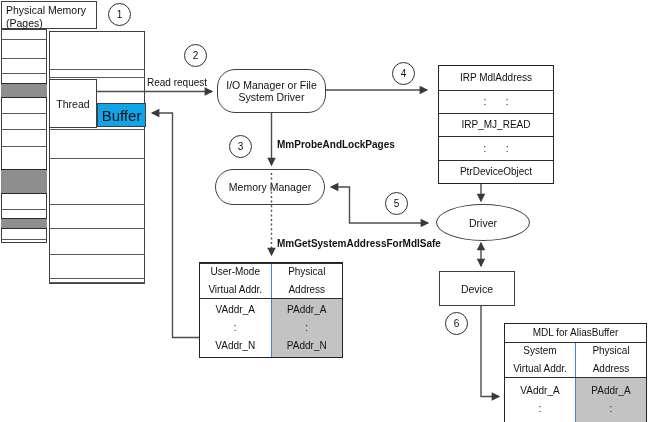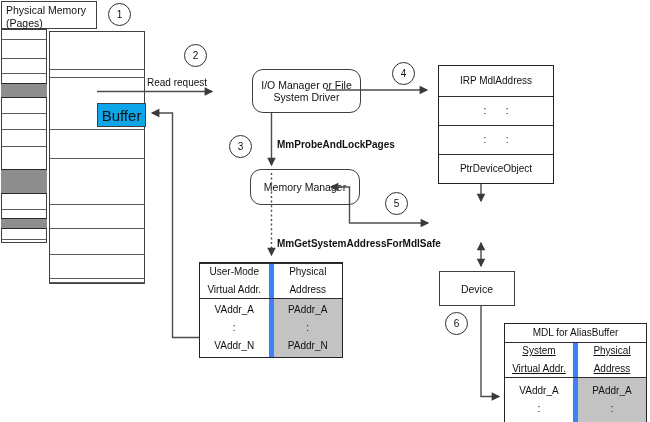--- a/index.html
+++ b/index.html
@@ -1,38 +1,38 @@
 <!DOCTYPE html>
 <html><head>
 <meta charset="utf-8">
 <style>
   html,body{margin:0;padding:0;background:#fff;}
   .stage{position:relative;width:650px;height:422px;background:#fff;overflow:hidden;
          font-family:"Liberation Sans",sans-serif;color:#111;}
   .box{position:absolute;border:1.4px solid #3f3f3f;background:#fff;box-sizing:border-box;}
-  .round{border-radius:11px;display:flex;align-items:center;justify-content:center;
-         text-align:center;font-size:10.5px;line-height:12px;margin-left:35px;}
+  .round{border-radius:18px;display:flex;align-items:center;justify-content:center;
+         text-align:center;font-size:10.5px;line-height:12px;}
   .ellipse{border-radius:50%;display:flex;align-items:center;justify-content:center;font-size:10.5px;}
   .hline{position:absolute;left:-1px;right:-1px;height:0;border-top:1px solid #5a5a5a;}
   .shade{position:absolute;left:-1px;right:-1px;background:#8e8e8e;box-sizing:border-box;
          border-top:1.4px solid #2a2a2a;border-bottom:1.4px solid #2a2a2a;}
   .circle{position:absolute;width:23px;height:23px;border:1.3px solid #2f2f2f;border-radius:50%;
           background:#fff;display:flex;align-items:center;justify-content:center;
           font-size:10px;box-sizing:border-box;z-index:6;}
   .lbl{position:absolute;font-size:10px;line-height:11px;z-index:6;}
   .bold{font-weight:bold;}
   .ml{white-space:pre-line;}
   .pre{white-space:pre;}
   .tbl{position:absolute;border:1.6px solid #232323;background:#fff;box-sizing:border-box;
        display:flex;flex-direction:column;font-size:10px;text-align:center;}
   .trow{display:flex;align-items:center;justify-content:center;line-height:11.5px;}
   .trow + .trow{border-top:1px solid #2e2e2e;}
   .cols{display:flex;flex:1;}
   .cell{flex:1;display:flex;align-items:center;justify-content:center;line-height:18px;}
-  .cell + .cell{border-left:5px solid #3b82f6;}
+  .cell + .cell{border-left:1px solid #3b82f6;}
   .grayfill{background:#c3c3c3;}
   svg.overlay{position:absolute;left:0;top:0;z-index:5;pointer-events:none;}
   svg.overlay path{stroke:#4d4d4d;stroke-width:1.4;fill:none;}
 </style>
 </head>
 <body>
 
 <div class="stage">
 
   <div class="box" style="left:1px;top:1px;width:96px;height:28px;z-index:2;">
@@ -59,35 +59,40 @@
     <div class="hline" style="top:45px"></div>
     <div class="hline" style="top:97px"></div>
     <div class="hline" style="top:126px"></div>
     <div class="hline" style="top:172px"></div>
     <div class="hline" style="top:196px"></div>
     <div class="hline" style="top:222px"></div>
     <div class="hline" style="top:246px"></div>
     <div class="hline" style="top:250px"></div>
   </div>
 
+  <div class="box" style="left:49px;top:79px;width:48px;height:49px;z-index:3;display:flex;align-items:center;justify-content:center;font-size:10.5px;">
+    <span>Thread</span>
+  </div>
   <div class="box" style="left:97px;top:103px;width:49px;height:24px;z-index:3;background:#0ea5e9;display:flex;align-items:center;justify-content:center;font-size:15px;">
     <span>Buffer</span>
   </div>
 
   <div class="box round ml" style="left:217px;top:69px;width:109px;height:44px;z-index:2;">I/O Manager or File
 System Driver</div>
 
   <div class="box round" style="left:215px;top:169px;width:110px;height:36px;z-index:2;text-align:center;">Memory Manager</div>
 
+  <div class="box ellipse" style="left:436px;top:204px;width:94px;height:37px;z-index:2;">Driver</div>
 
   <div class="box" style="left:439px;top:271px;width:76px;height:35px;z-index:2;display:flex;align-items:center;justify-content:center;font-size:10.5px;">Device</div>
 
   <div class="tbl" style="left:438px;top:65px;width:116px;height:119px;z-index:2;">
     <div class="trow" style="flex:1.06">IRP MdlAddress</div>
     <div class="trow pre" style="flex:1">:       :</div>
+    <div class="trow" style="flex:1">IRP_MJ_READ</div>
     <div class="trow pre" style="flex:1">:       :</div>
     <div class="trow" style="flex:1">PtrDeviceObject</div>
   </div>
 
   <div class="tbl" style="left:199px;top:262px;width:144px;height:96px;z-index:2;">
     <div class="cols" style="border-top:1px solid #2e2e2e;height:34px;flex:none;">
       <div class="cell ml">User-Mode
 Virtual Addr.</div>
       <div class="cell ml">Physical
 Address</div>
@@ -97,21 +102,21 @@
 :
 VAddr_N</div>
       <div class="cell ml grayfill">PAddr_A
 :
 PAddr_N</div>
     </div>
   </div>
 
   <div class="tbl" style="left:504px;top:323px;width:143px;height:118px;z-index:2;">
     <div class="trow" style="height:18px;flex:none;">MDL for AliasBuffer</div>
-    <div class="cols" style="border-top:1px solid #2e2e2e;height:34px;flex:none;text-decoration:underline;">
+    <div class="cols" style="border-top:1px solid #2e2e2e;height:34px;flex:none;">
       <div class="cell ml">System
 Virtual Addr.</div>
       <div class="cell ml">Physical
 Address</div>
     </div>
     <div class="cols" style="border-top:1px solid #2e2e2e;">
       <div class="cell ml">VAddr_A
 :
 VAddr_N</div>
       <div class="cell ml grayfill">PAddr_A

